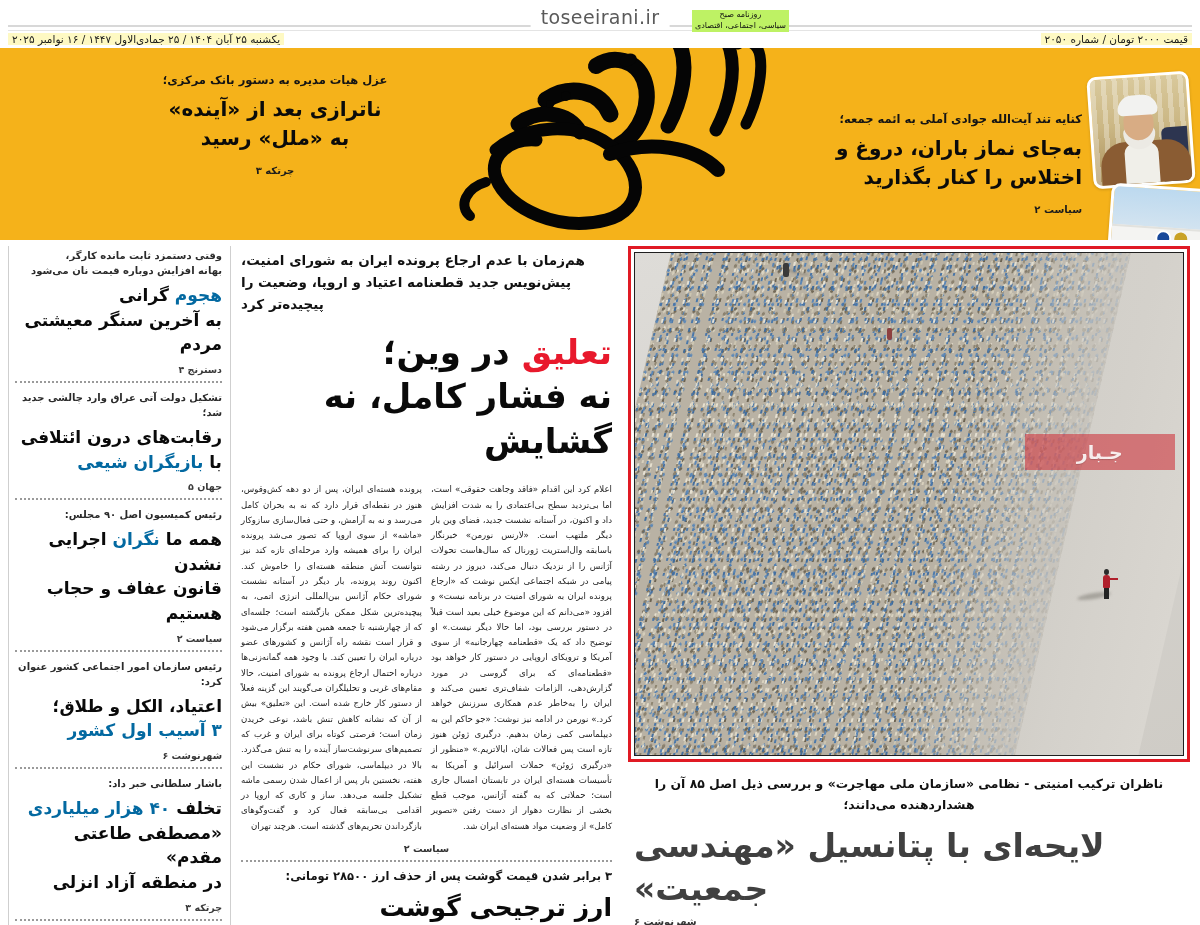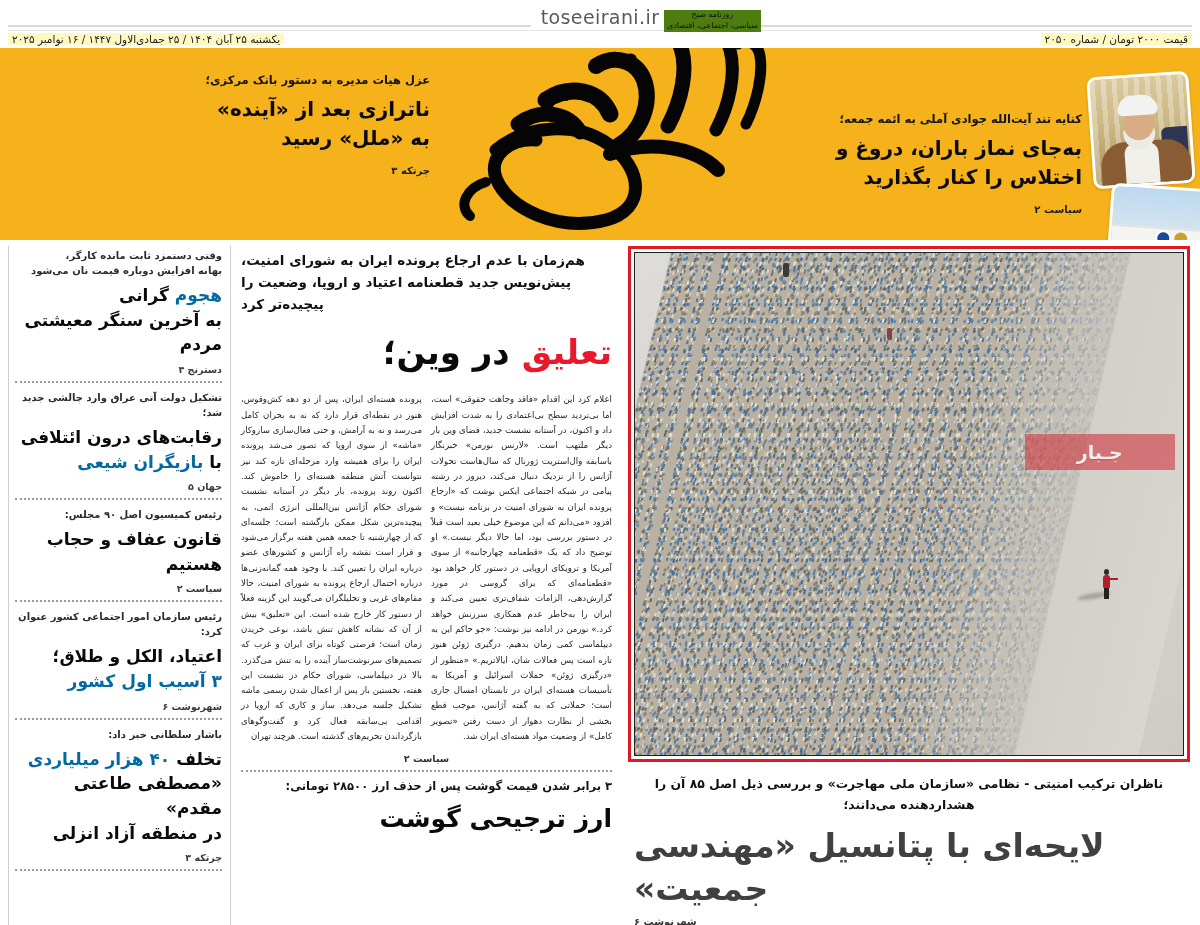--- a/index.html
+++ b/index.html
@@ -61,28 +61,28 @@
     letter-spacing: 0.4px;
     background: #fff;
     padding: 0 10px;
     z-index: 3;
     direction: ltr;
   }
 
   .slogan {
     position: absolute;
     left: 50%;
-    margin-left: 64px;
+    margin-left: 92px;
     bottom: 16px;
     text-align: center;
     font-size: 8px;
     line-height: 1.35;
     color: #111;
     z-index: 3;
-    background: #4d7c0f;
+    background: #bef264;
     padding: 0 3px;
   }
 
   
   .masthead {
     position: relative;
     height: 192px;
     background: #f5b21a;
     overflow: hidden;
   }
@@ -97,21 +97,21 @@
     pointer-events: none;
   }
   .logo-wrap svg { width: 100%; height: 100%; display: block; }
 
   .teaser {
     position: absolute;
     top: 24px;
     width: 310px;
   }
   .teaser.right { right: 118px; text-align: right; margin-top: 39px; }
-  .teaser.left  { left: 120px;  text-align: right; }
+  .teaser.left  { left: 120px;  text-align: center; }
 
   .teaser-kicker {
     font-size: 11.5px;
     color: #141414;
     font-weight: bold;
     line-height: 1.4;
     margin-bottom: 7px;
   }
   .teaser-head {
     font-size: 20px;
@@ -543,20 +543,21 @@
     <div class="col-center">
       <div class="lede-kicker">
         <div>هم‌زمان با عدم ارجاع پرونده ایران به شورای امنیت،</div>
         <div>پیش‌نویس جدید قطعنامه اعتیاد و اروپا، وضعیت را پیچیده‌تر کرد</div>
       </div>
 
       <div class="lede-head">
         <div>
           <span class="hl">تعلیق</span><span> در وین؛</span>
         </div>
+        <div>نه فشار کامل، نه گشایش</div>
       </div>
 
       <div class="body-cols">
         <div class="body-col">اعلام کرد این اقدام «فاقد وجاهت حقوقی» است، اما بی‌تردید سطح بی‌اعتمادی را به شدت افزایش داد و اکنون، در آستانه نشست جدید، فضای وین بار دیگر ملتهب است. «لارنس نورمن» خبرنگار باسابقه وال‌استریت ژورنال که سال‌هاست تحولات آژانس را از نزدیک دنبال می‌کند، دیروز در رشته پیامی در شبکه اجتماعی ایکس نوشت که «ارجاع پرونده ایران به شورای امنیت در برنامه نیست» و افزود «می‌دانم که این موضوع خیلی بعید است قبلاً در دستور بررسی بود، اما حالا دیگر نیست.» او توضیح داد که یک «قطعنامه چهارجانبه» از سوی آمریکا و ترویکای اروپایی در دستور کار خواهد بود «قطعنامه‌ای که برای گروسی در مورد گزارش‌دهی، الزامات شفاف‌تری تعیین می‌کند و ایران را به‌خاطر عدم همکاری سرزنش خواهد کرد.» نورمن در ادامه نیز نوشت: «جو حاکم این به دیپلماسی کمی زمان بدهیم. درگیری ژوئن هنوز تازه است پس فعالات شان، ایالاتریم.» «منظور از «درگیری ژوئن» حملات اسرائیل و آمریکا به تأسیسات هسته‌ای ایران در تابستان امسال جاری است؛ حملاتی که به گفته آژانس، موجب قطع بخشی از نظارت دهوار از دست رفتن «تصویر کامل» از وضعیت مواد هسته‌ای ایران شد.</div>
         <div class="body-col">پرونده هسته‌ای ایران، پس از دو دهه کش‌وقوس، هنوز در نقطه‌ای قرار دارد که نه به بحران کامل می‌رسد و نه به آرامش، و حتی فعال‌سازی سازوکار «ماشه» از سوی اروپا که تصور می‌شد پرونده ایران را برای همیشه وارد مرحله‌ای تازه کند نیز نتوانست آتش منطقه هسته‌ای را خاموش کند. اکنون روند پرونده، بار دیگر در آستانه نشست شورای حکام آژانس بین‌المللی انرژی اتمی، به پیچیده‌ترین شکل ممکن بازگشته است؛ جلسه‌ای که از چهارشنبه تا جمعه همین هفته برگزار می‌شود و قرار است نقشه راه آژانس و کشورهای عضو درباره ایران را تعیین کند. با وجود همه گمانه‌زنی‌ها درباره احتمال ارجاع پرونده به شورای امنیت، حالا مقام‌های غربی و تحلیلگران می‌گویند این گزینه فعلاً از دستور کار خارج شده است. این «تعلیق» بیش از آن که نشانه کاهش تنش باشد، نوعی خریدن زمان است؛ فرصتی کوتاه برای ایران و غرب که تصمیم‌های سرنوشت‌ساز آینده را به تنش می‌گذرد. بالا در دیپلماسی، شورای حکام در نشست این هفته، نخستین بار پس از اعمال شدن رسمی ماشه تشکیل جلسه می‌دهد. ساز و کاری که اروپا در اقدامی بی‌سابقه فعال کرد و گفت‌وگوهای بازگرداندن تحریم‌های گذشته است. هرچند تهران</div>
       </div>
 
       <div class="body-sec">سیاست ۲</div>
       <div class="hr-dot"></div>
 
@@ -591,20 +592,23 @@
           <div>
             <span>با </span><span class="hl">بازیگران شیعی</span>
           </div>
         </div>
         <div class="brief-sec">جهان ۵</div>
       </div>
 
       <div class="brief">
         <div class="brief-kicker">رئیس کمیسیون اصل ۹۰ مجلس:</div>
         <div class="brief-head">
+          <div>
+            <span>همه ما </span><span class="hl">نگران</span><span> اجرایی نشدن</span>
+          </div>
           <div>قانون عفاف و حجاب هستیم</div>
         </div>
         <div class="brief-sec">سیاست ۲</div>
       </div>
 
       <div class="brief">
         <div class="brief-kicker">رئیس سازمان امور اجتماعی کشور عنوان کرد:</div>
         <div class="brief-head">
           <div>اعتیاد، الکل و طلاق؛</div>
           <div class="hl">۳ آسیب اول کشور</div>

